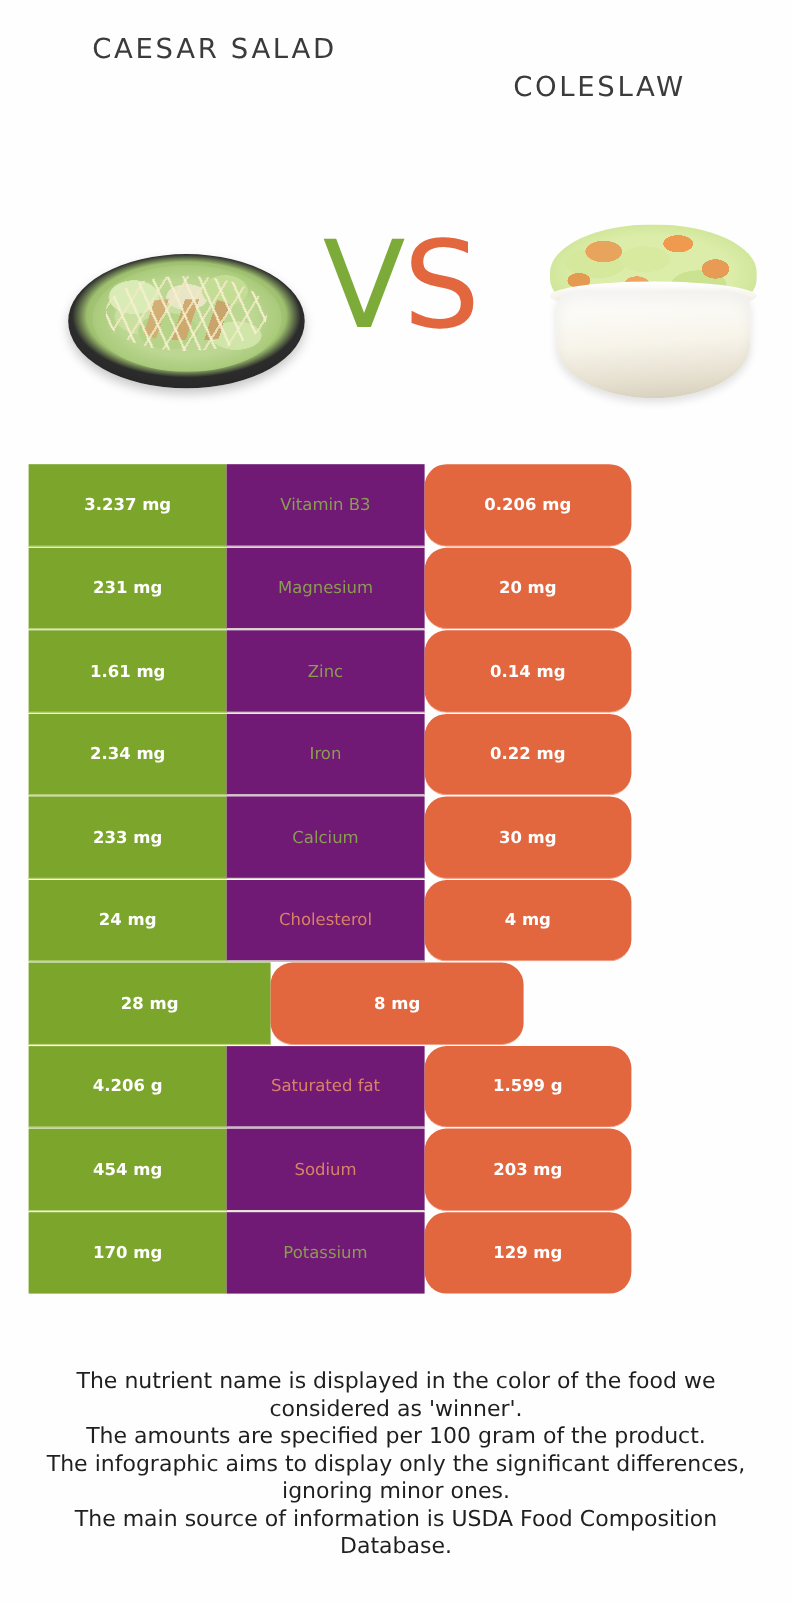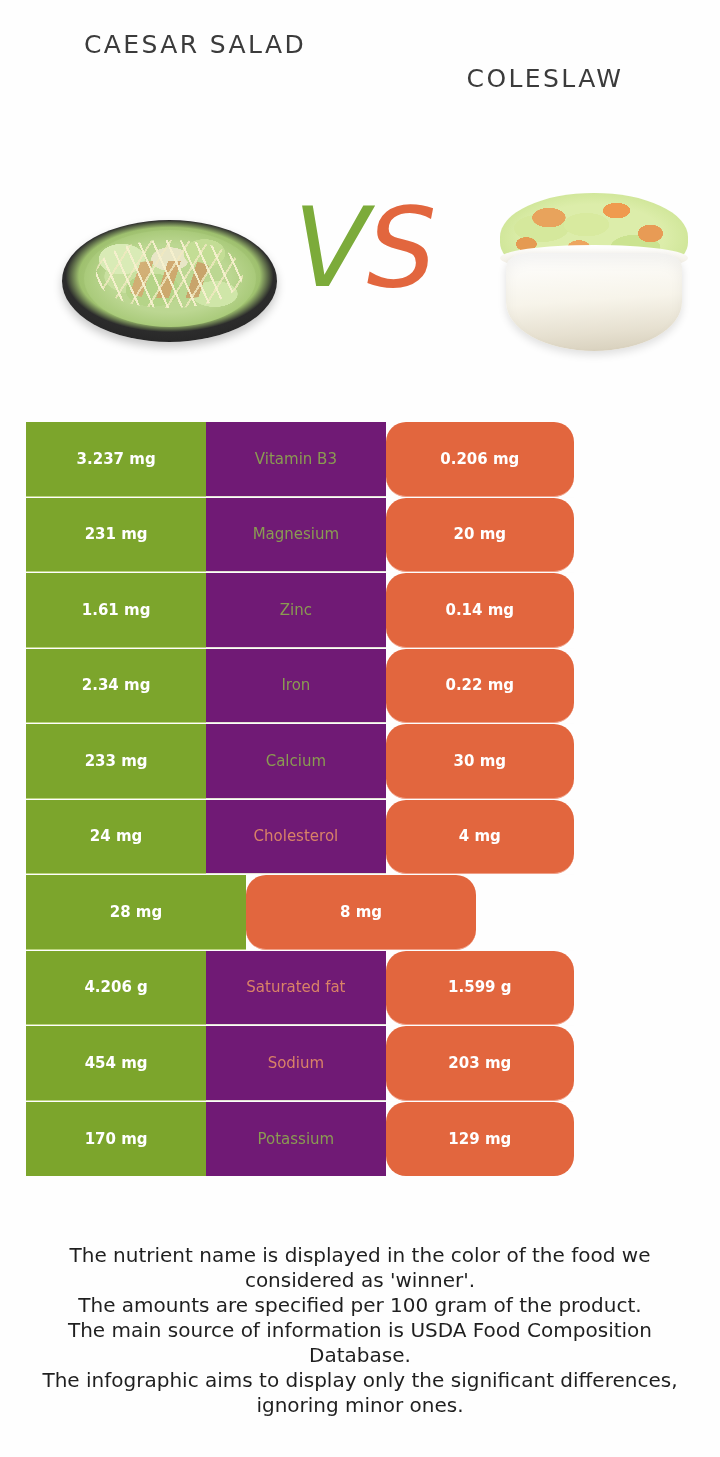--- a/index.html
+++ b/index.html
@@ -22,21 +22,21 @@
     font-size:25px;
     letter-spacing:2.4px;
     line-height:33px;
     font-weight:400;
     font-family:"DejaVu Sans", sans-serif;
   }
   .title.left{left:30px;top:28px;width:330px;}
   .title.right{left:400px;top:62px;width:290px;}
 
   
-  .hero{position:absolute;left:0;top:165px;width:720px;height:200px;font-style:italic;}
+  .hero{position:absolute;left:0;top:176px;width:720px;height:200px;}
 
   .food{position:absolute;}
   .food.left{left:54px;top:23px;width:230px;height:160px;}
   .food.right{left:488px;top:18px;width:212px;height:168px;}
 
   
   .plate{
     position:absolute;left:8px;top:32px;width:215px;height:122px;
     border-radius:50%;
     background:
@@ -250,15 +250,15 @@
       <div class="cell mid">
         <span class="win-green">Potassium</span>
       </div>
       <div class="cell right">129 mg</div>
     </div>
   </div>
 
 <div class="notes" id="notes-block">
     <p>The nutrient name is displayed in the color of the food we considered as 'winner'.</p>
     <p>The amounts are specified per 100 gram of the product.</p>
+    <p>The infographic aims to display only the significant differences, ignoring minor ones.</p>
     <p>The main source of information is USDA Food Composition Database.</p>
-    <p>The infographic aims to display only the significant differences, ignoring minor ones.</p>
   </div>
 
 </body></html>

